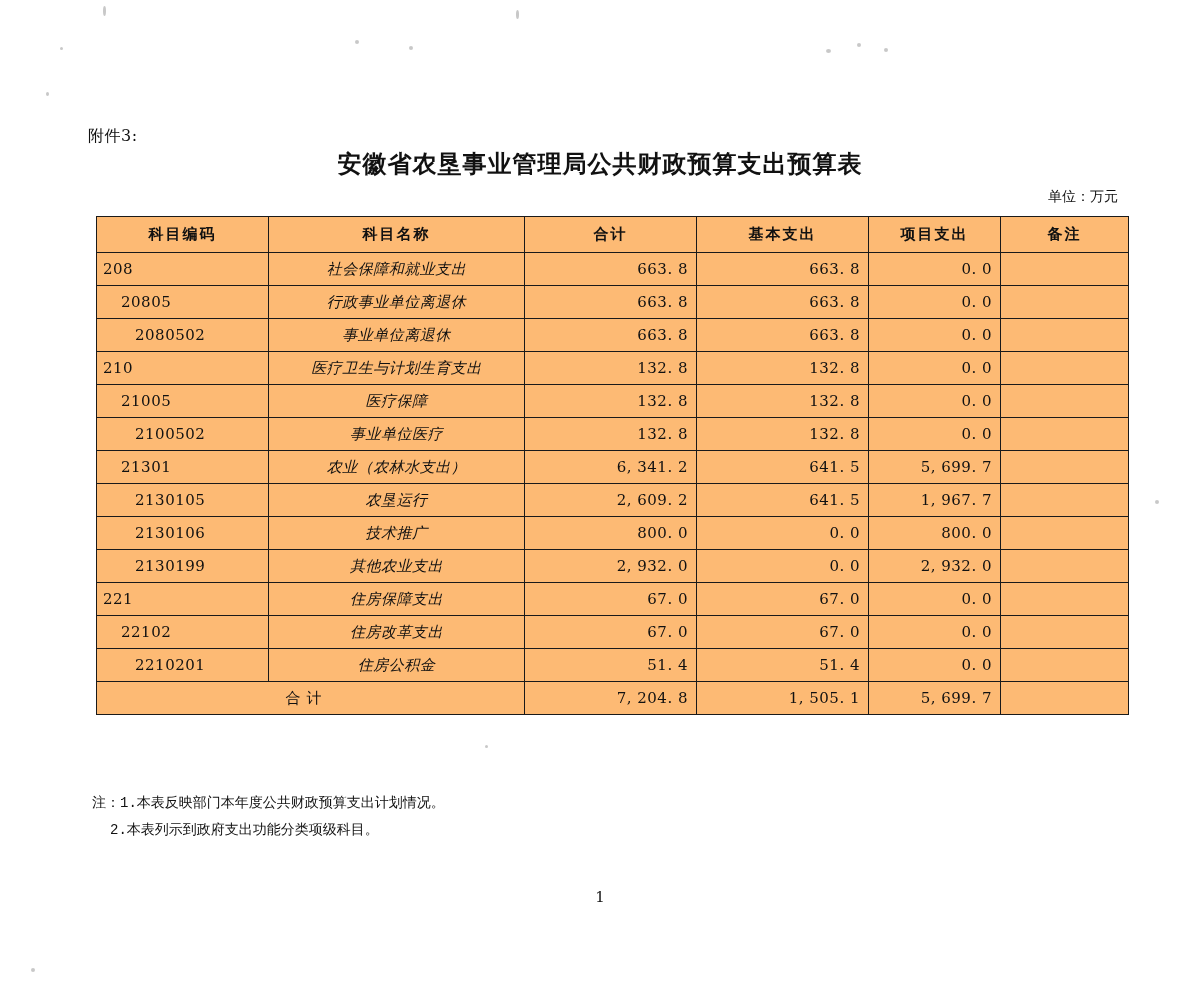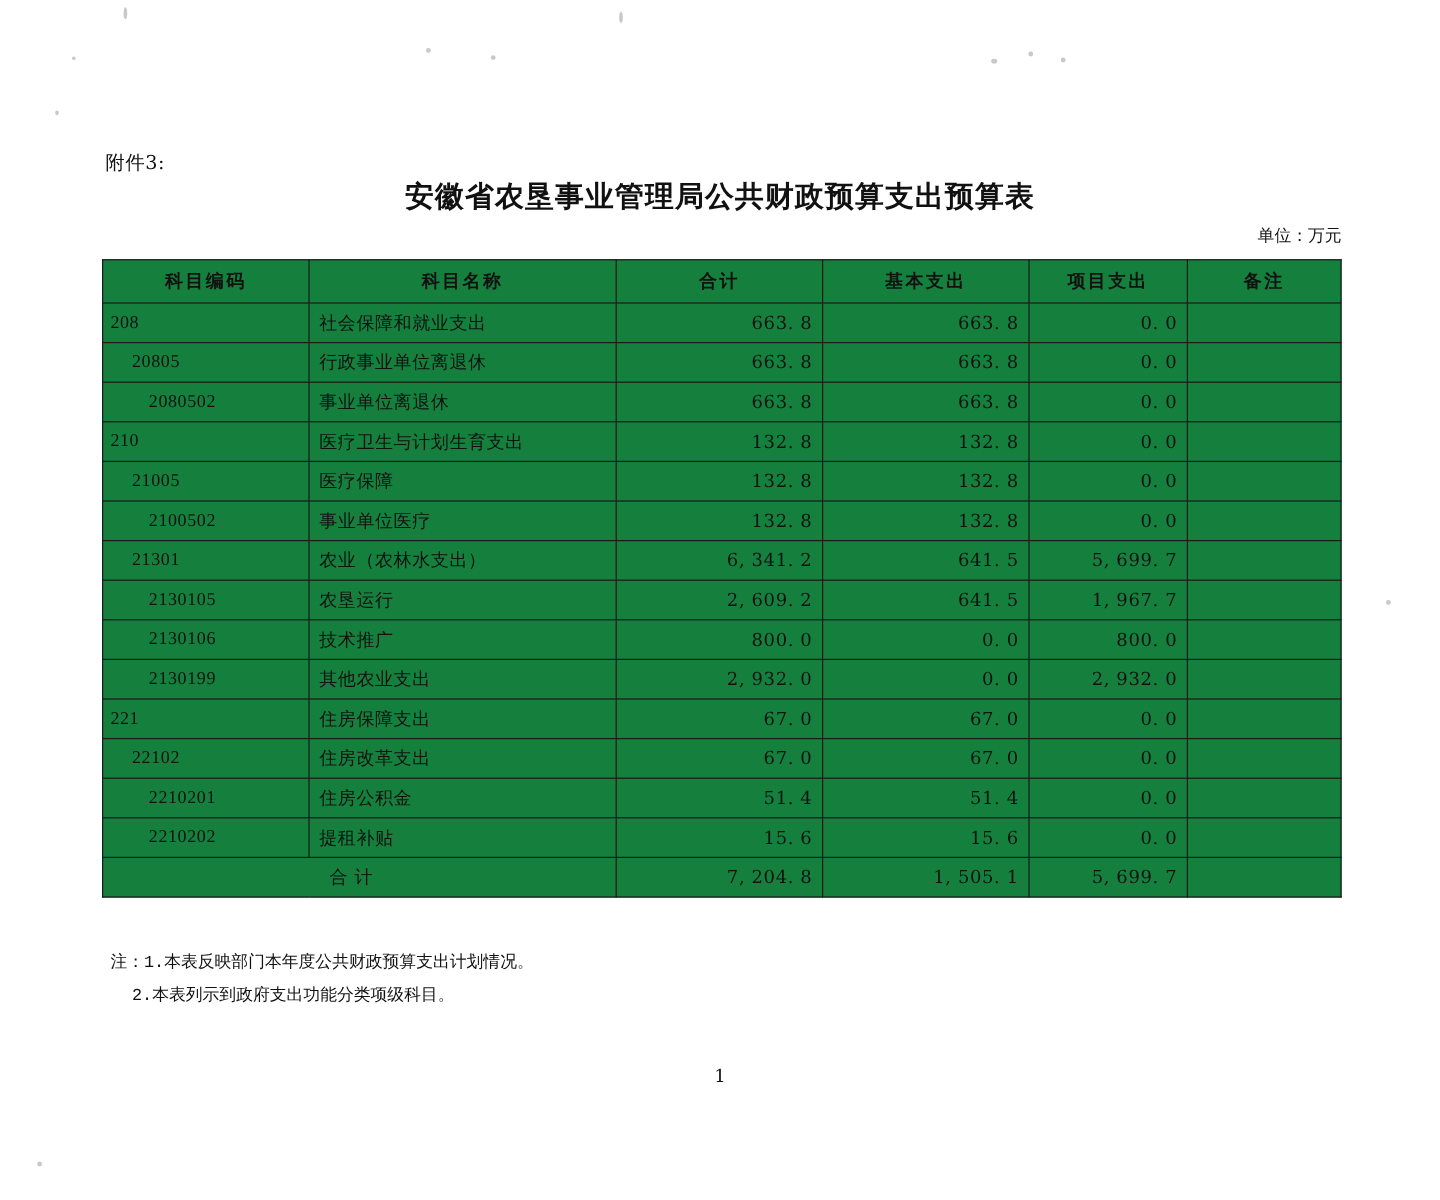--- a/index.html
+++ b/index.html
@@ -49,27 +49,27 @@
   }
   .unit-note {
     position: absolute;
     right: 82px;
     top: 188px;
     font-size: 14px;
     font-family: "DejaVu Serif", "Liberation Serif", serif;
   }
   table.budget {
     position: absolute;
-    left: 85px;
+    left: 96px;
     top: 216px;
     width: 1032px;
     border-collapse: collapse;
     table-layout: fixed;
     font-family: "DejaVu Serif", "Liberation Serif", serif;
-    background: #15803d;
+    background: #fdba74;
   }
   table.budget td, table.budget th {
     border: 1.5px solid #1a1a1a;
     height: 33px;
     font-size: 15px;
     font-weight: normal;
     padding: 0 8px;
     box-sizing: border-box;
     vertical-align: middle;
   }
@@ -82,29 +82,29 @@
   .col-code { width: 172px; }
   .col-name { width: 256px; }
   .col-total { width: 172px; }
   .col-basic { width: 172px; }
   .col-proj  { width: 132px; }
   .col-note  { width: 128px; }
 
   td.code {
     text-align: left;
     letter-spacing: .5px;
-    font-family: Liberation Serif, serif;
   }
   td.code.lvl1 { padding-left: 6px; }
   td.code.lvl2 { padding-left: 24px; }
   td.code.lvl3 { padding-left: 38px; }
   td.name {
-    text-align: left;
+    text-align: center;
     letter-spacing: .5px;
     padding-left: 10px;
+    font-style: italic;
   }
   td.num {
     text-align: right;
     padding-right: 10px;
     letter-spacing: .5px;
     font-family: "DejaVu Serif", "Liberation Serif", serif;
   }
   tr.total-row td.code {
     text-align: center;
     letter-spacing: 6px;
@@ -271,28 +271,20 @@
         <td class="num"></td>
       </tr>
       <tr>
         <td class="code lvl3">2210201</td>
         <td class="name">住房公积金</td>
         <td class="num">51. 4</td>
         <td class="num">51. 4</td>
         <td class="num">0. 0</td>
         <td class="num"></td>
       </tr>
-      <tr>
-        <td class="code lvl3">2210202</td>
-        <td class="name">提租补贴</td>
-        <td class="num">15. 6</td>
-        <td class="num">15. 6</td>
-        <td class="num">0. 0</td>
-        <td class="num"></td>
-      </tr>
       <tr class="total-row">
         <td class="code" colspan="2">合计</td>
         <td class="num">7, 204. 8</td>
         <td class="num">1, 505. 1</td>
         <td class="num">5, 699. 7</td>
         <td class="num"></td>
       </tr>
     </tbody>
   </table>
 

